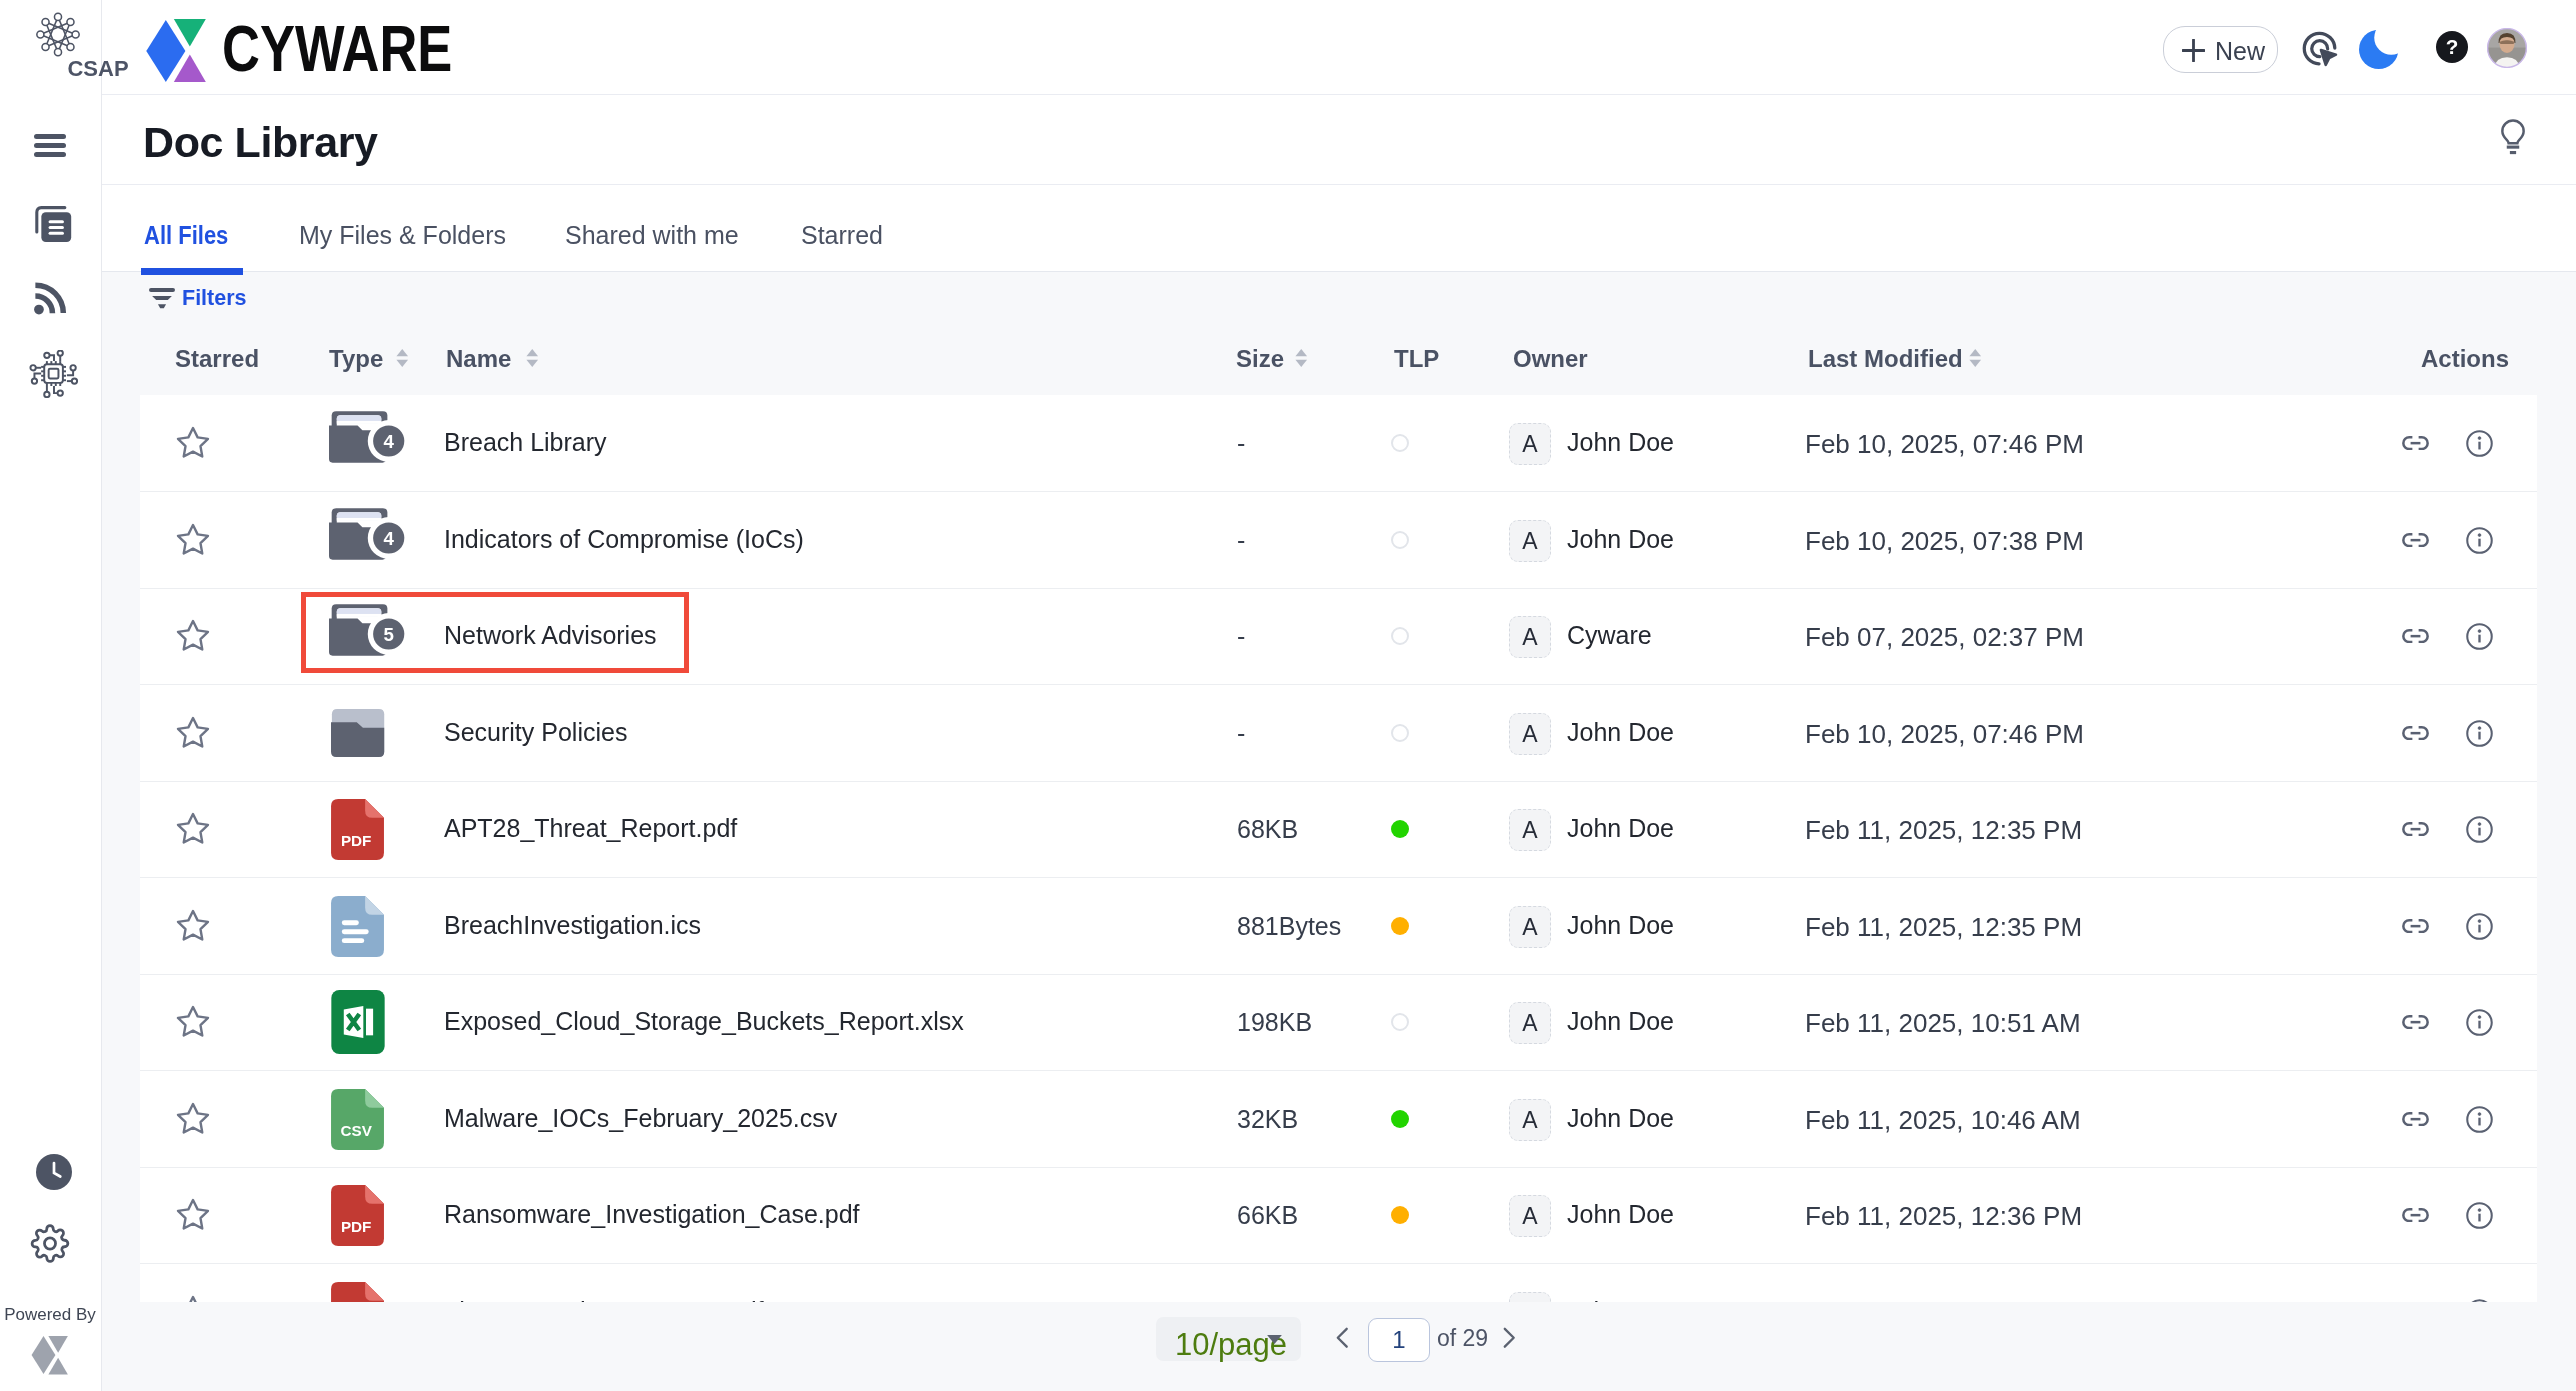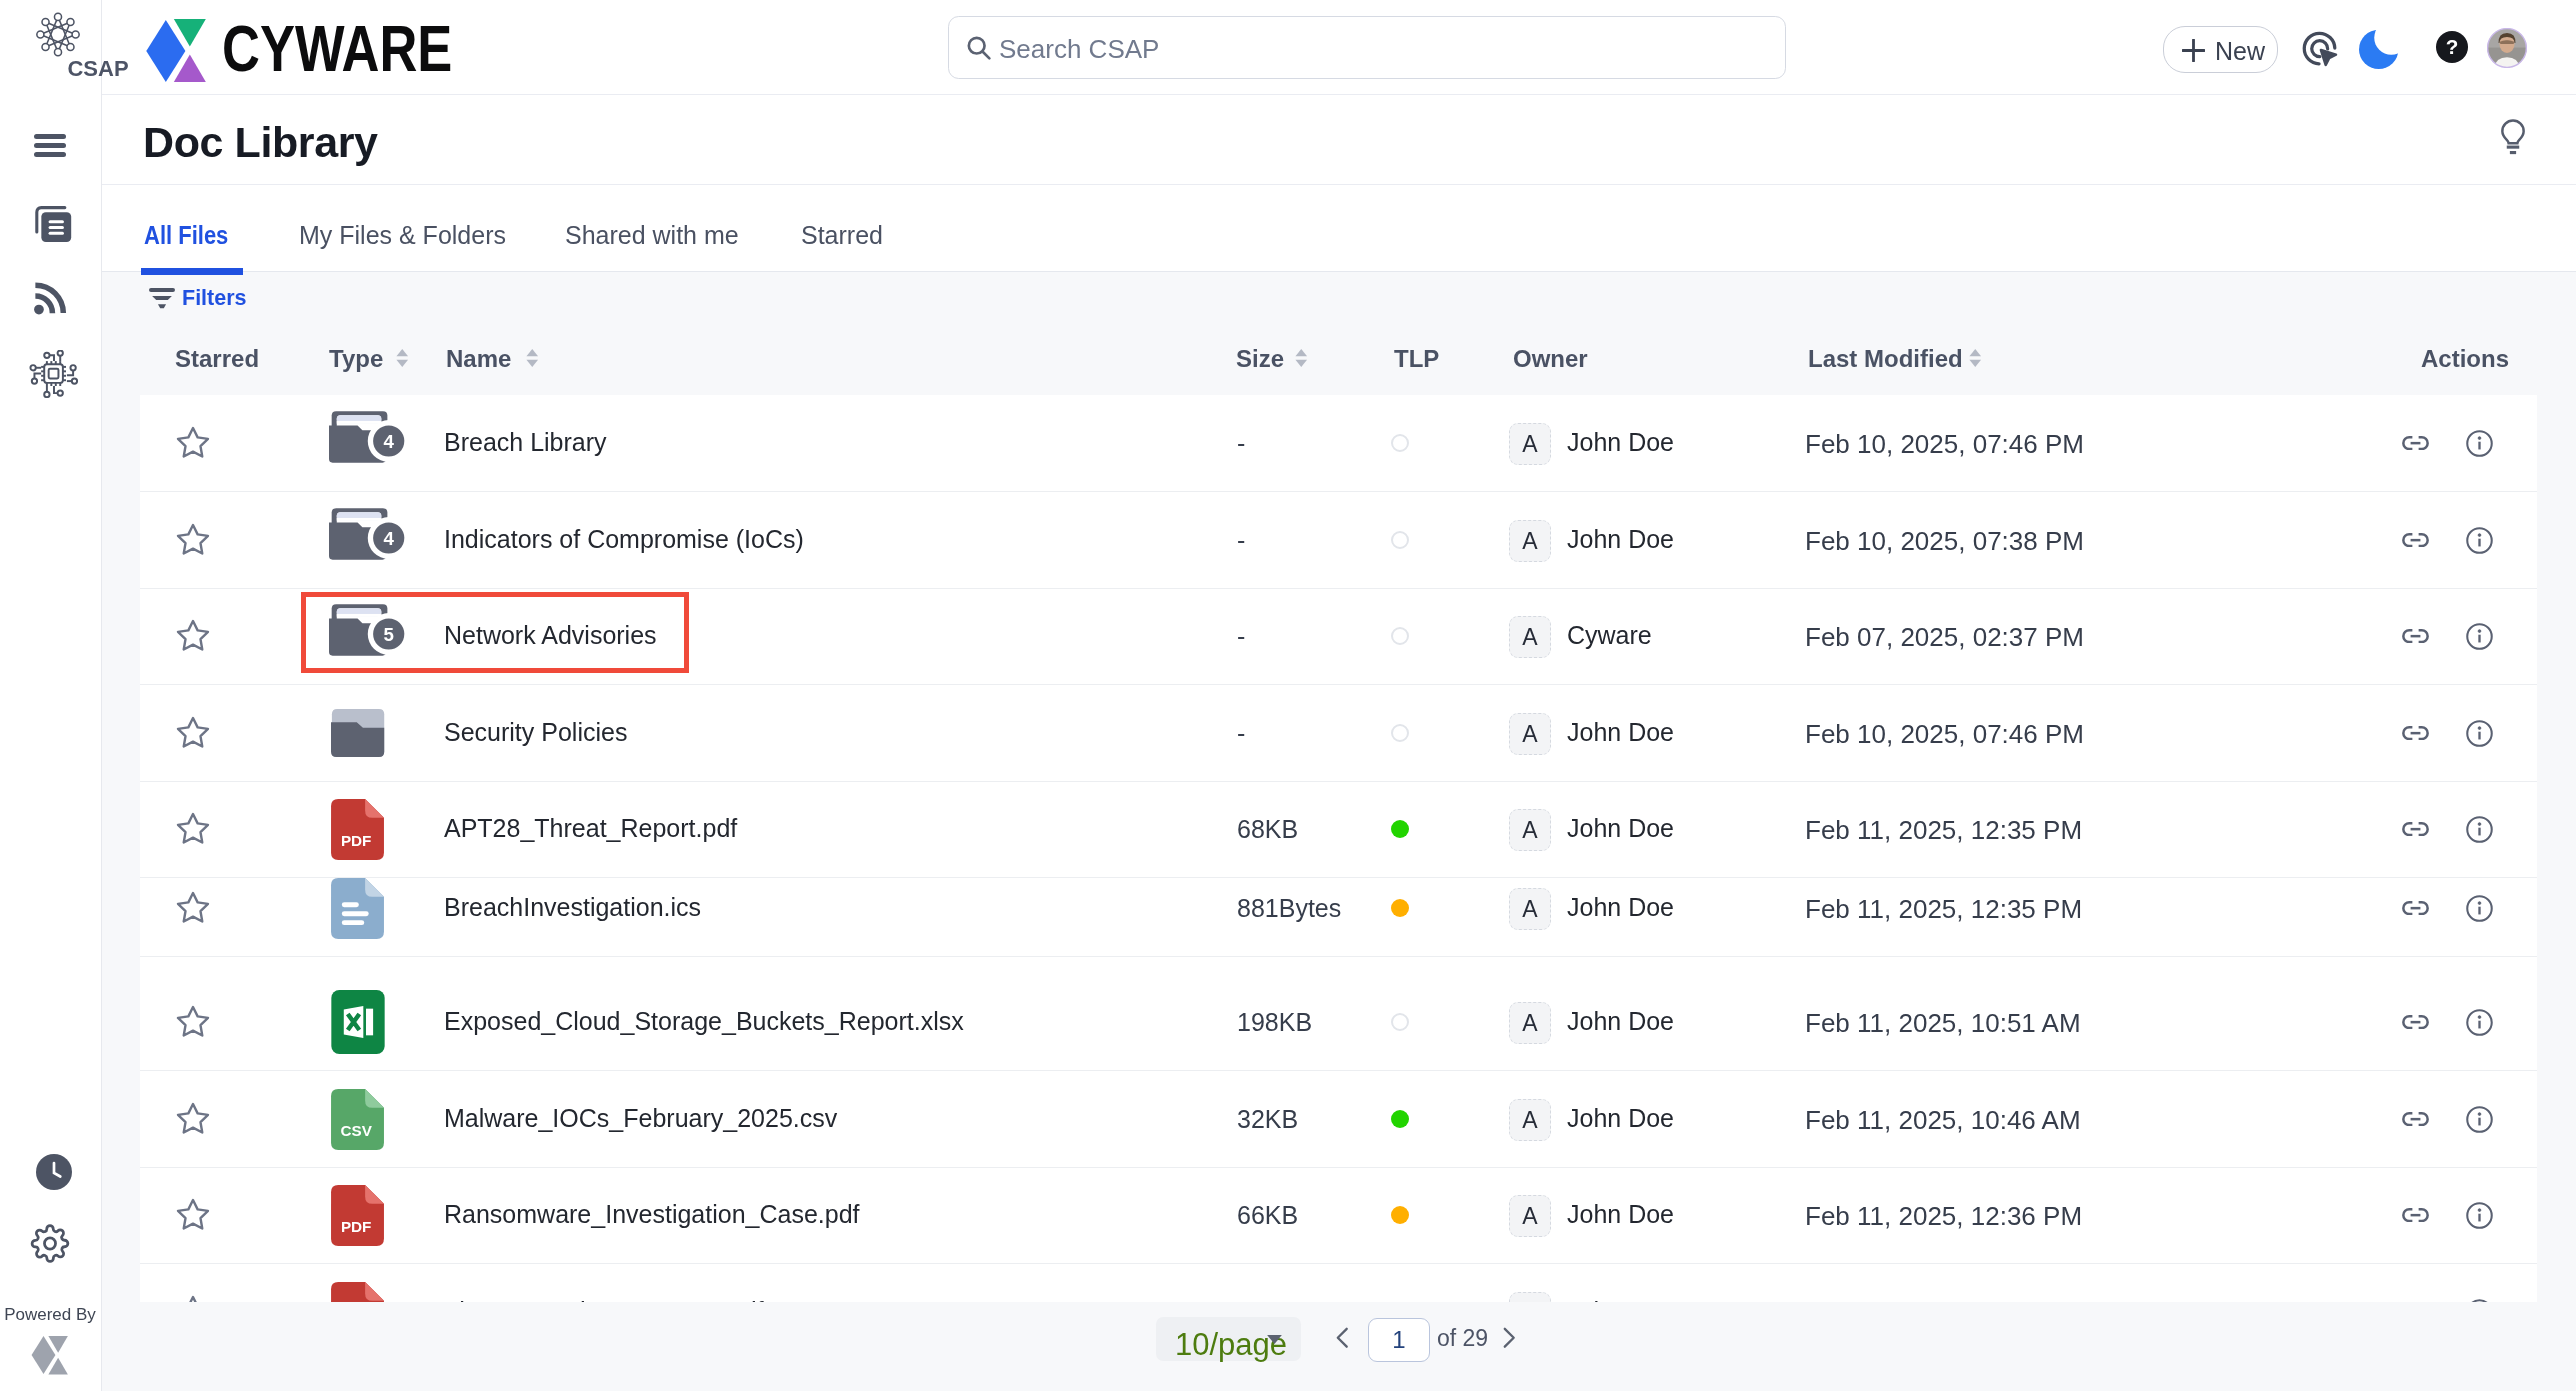--- a/index.html
+++ b/index.html
@@ -79,27 +79,20 @@
 
 <div id="topbar">
 
   <svg class="abs" style="left:44px; top:19px;" width="61" height="64" viewBox="0 0 68 72">
     <polygon points="0,35 22,0 44,35 22,70" fill="#2b6cf0" transform="translate(0,1) scale(1,1)"></polygon>
     <polygon points="31,0 67,0 49,31" fill="#16b179"></polygon>
     <polygon points="49,40 67,71 31,71" fill="#a559cb"></polygon>
   </svg>
   <div class="abs" style="left:120px; top:11.6px; font-size:64px; font-weight:700; color:#0c0c0d; transform:scaleX(0.82); transform-origin:left;">CYWARE</div>
 
-  <div id="searchbox">
-    <svg class="abs" style="left:15px; top:16px;" width="29" height="29" viewBox="0 0 24 24" fill="none" stroke="#5b6272" stroke-width="2.2">
-        <circle cx="10.5" cy="10.5" r="6.5"></circle>
-        <line x1="15.5" y1="15.5" x2="21" y2="21" stroke-linecap="round"></line>
-      </svg>
-    <span>Search CSAP</span>
-  </div>
 
   <div id="newbtn">
     <svg class="abs" style="left:18px; top:11.6px;" width="23" height="23" viewBox="0 0 26 26" stroke="#3a4150" stroke-width="3.2" stroke-linecap="round">
         <line x1="13" y1="1" x2="13" y2="25"></line>
         <line x1="1" y1="13" x2="25" y2="13"></line>
       </svg>
     <span>New</span>
   </div>
 
   <svg class="abs" style="left:2199px; top:29.5px;" width="39" height="39" viewBox="0 0 24 24" fill="none" stroke="#434a5a" stroke-width="2">
@@ -326,21 +319,21 @@
           <path d="M12.5 1.4 H9 A6.6 6.6 0 0 0 9 14.6 H12.5"></path>
           <path d="M19.5 1.4 H23 A6.6 6.6 0 0 1 23 14.6 H19.5"></path>
           <line x1="10.5" y1="8" x2="21.5" y2="8"></line>
         </svg>
 <svg class="ainfo" width="27" height="27" viewBox="0 0 30 30" fill="none" stroke="#5a6172">
           <circle cx="15" cy="15" r="13.6" stroke-width="2.3"></circle>
           <line x1="15" y1="13" x2="15" y2="21.6" stroke-width="2.6"></line>
           <circle cx="15" cy="9" r="1.5" fill="#5a6172" stroke-width="1"></circle>
         </svg>
 </div>
-<div class="row" style="top:465px;">
+<div class="row" style="top:483px;">
 <svg class="star" width="36" height="36" viewBox="0 0 24 24" fill="none" stroke="#6d7486" stroke-width="1.6" stroke-linejoin="round">
           <polygon points="12 2 15.09 8.26 22 9.27 17 14.14 18.18 21.02 12 17.77 5.82 21.02 7 14.14 2 9.27 8.91 8.26"></polygon>
         </svg>
 <svg class="ticon" style="top:18px;" width="53" height="61" viewBox="0 0 59 68">
           <path d="M8 0 H38 L59 21 V60 Q59 68 51 68 H8 Q0 68 0 60 V8 Q0 0 8 0 Z" fill="#8badcd"></path>
           <path d="M38 0 L59 21 H46 Q38 21 38 13 Z" fill="#c2d4e5"></path>
           <rect x="12" y="27" width="19" height="5.5" rx="2.7" fill="#fff"></rect>
           <rect x="12" y="37" width="30" height="5.5" rx="2.7" fill="#fff"></rect>
           <rect x="12" y="47" width="25" height="5.5" rx="2.7" fill="#fff"></rect>
         </svg>

